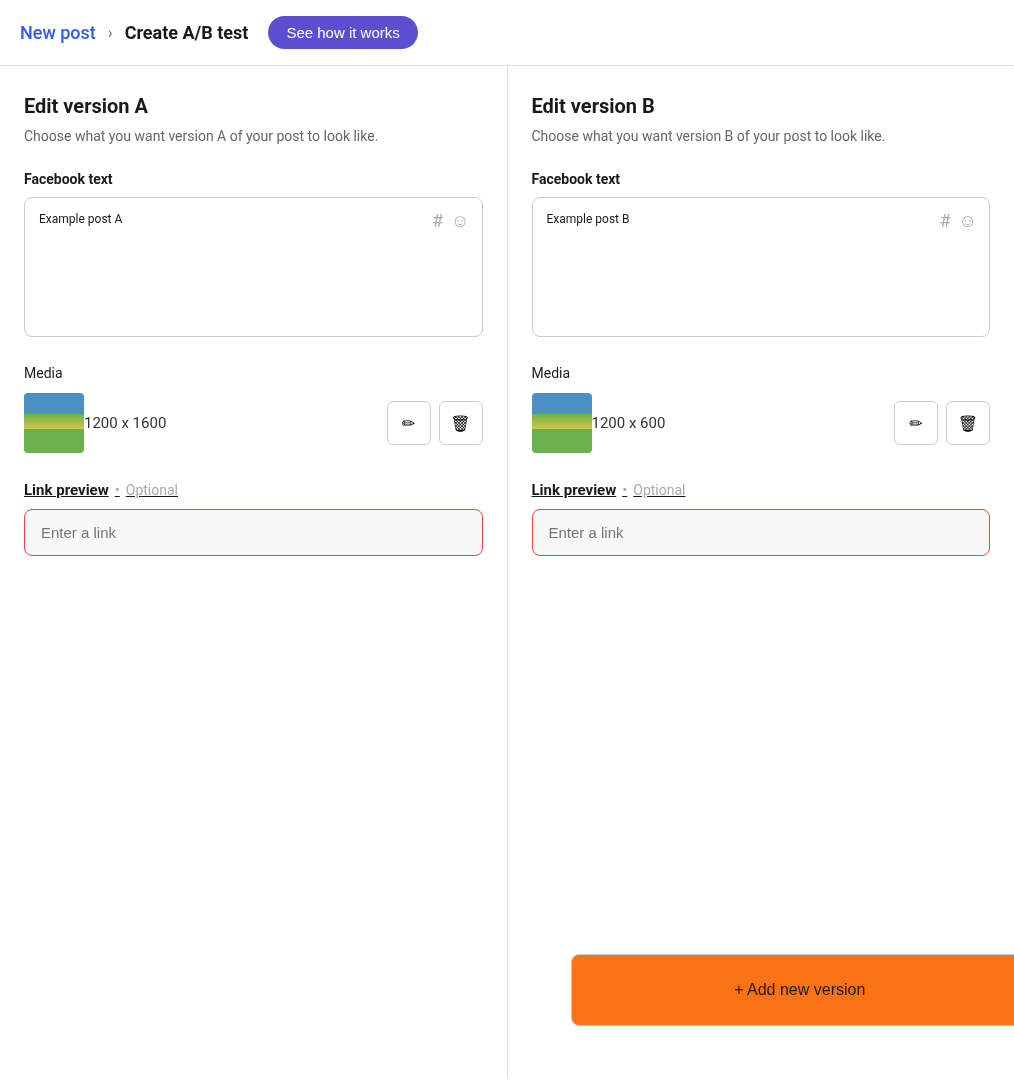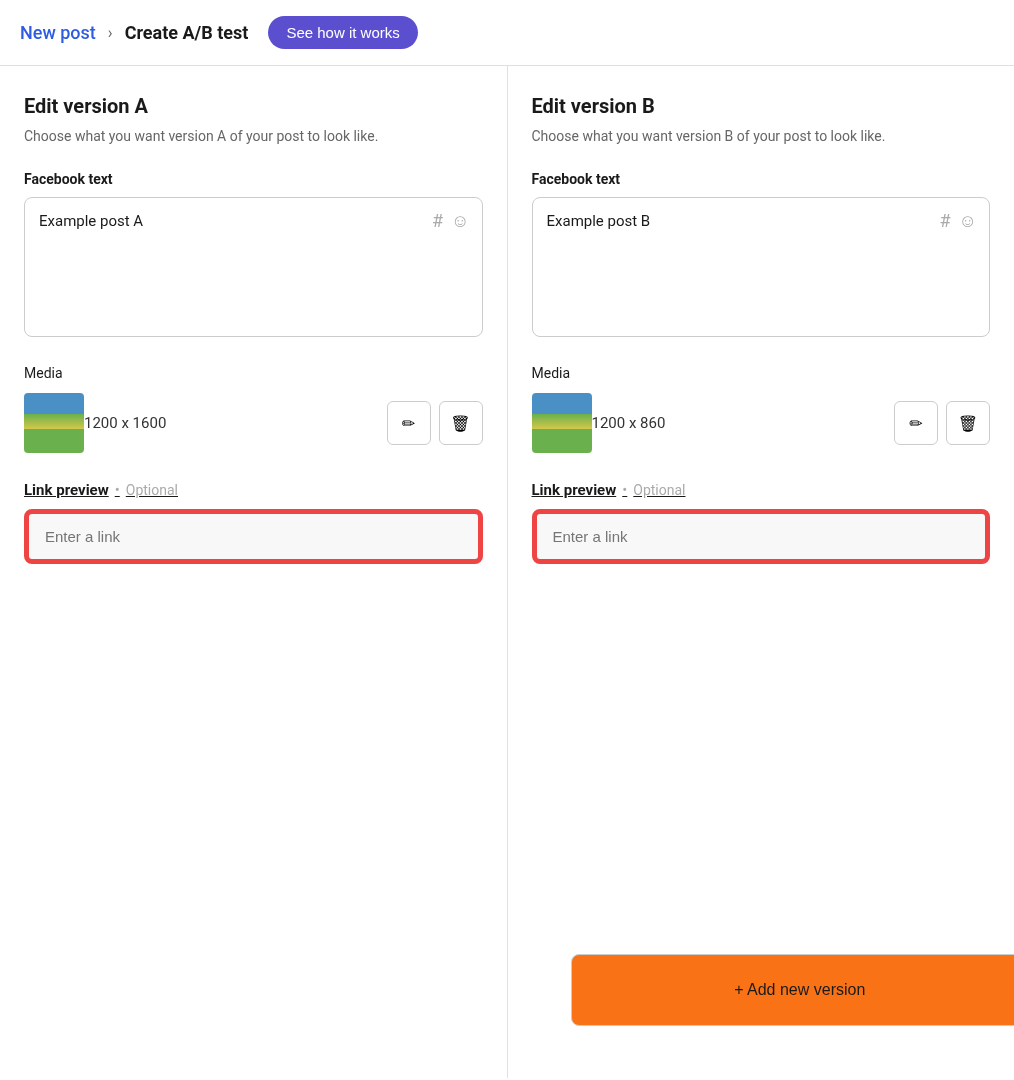--- a/index.html
+++ b/index.html
@@ -84,21 +84,21 @@
     .text-area-wrapper {
       position: relative;
       border: 1px solid #ccc;
       border-radius: 8px;
       padding: 12px 50px 12px 14px;
       min-height: 140px;
       margin-bottom: 28px;
       background: #fff;
     }
     .text-area-content {
-      font-size: 15px;
+      font-size: 12px;
       color: #1a1a1a;
       line-height: 1.5;
     }
     .text-area-icons {
       position: absolute;
       top: 12px;
       right: 12px;
       display: flex;
       gap: 8px;
       color: #aaa;
@@ -167,21 +167,21 @@
       font-weight: 400;
       color: #aaa;
       font-size: 14px;
     }
     .link-dot {
       color: #aaa;
       font-weight: 400;
     }
     .link-input {
       width: 100%;
-      border: 5px solid #ef4444;
+      border: 1px solid #ef4444;
       border-radius: 8px;
       padding: 14px 16px;
       font-size: 15px;
       color: #6d28d9;
       background: #f8f8f8;
       outline: none;
     }
 
     .add-version-btn {
       display: flex;
@@ -278,21 +278,21 @@
           <span>☺</span>
         </div>
       </div>
 
       <div class="media-section">
         <div class="media-label">Media</div>
         <div class="media-row">
           <div class="media-thumbnail">
             <div class="thumb-img"></div>
           </div>
-          <span class="media-dimensions">1200 x 860</span>
+          <span class="media-dimensions">1200 x 600</span>
           <div class="media-actions">
             <button class="icon-btn">
               <span>✏</span>
             </button>
             <button class="icon-btn">
               <span>🗑</span>
             </button>
           </div>
         </div>
       </div>

